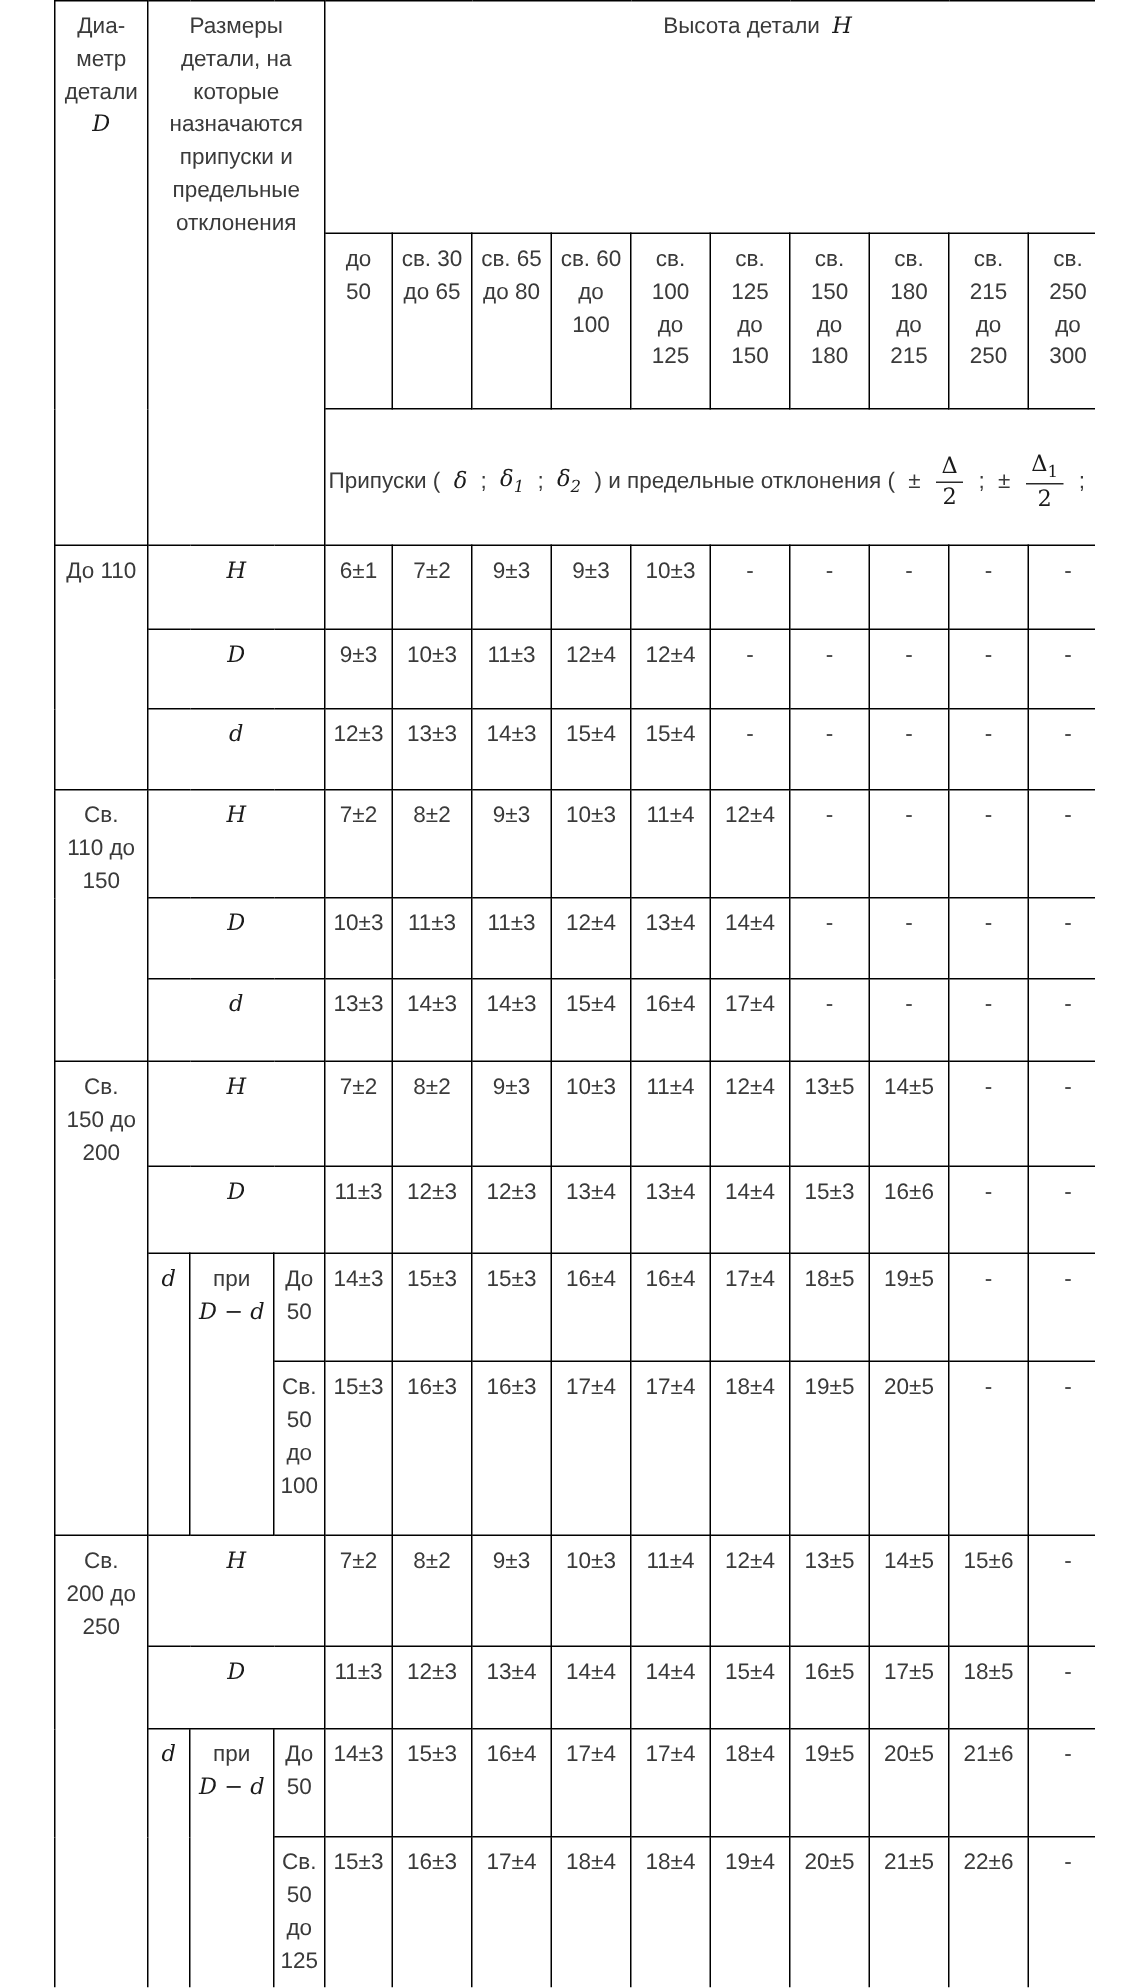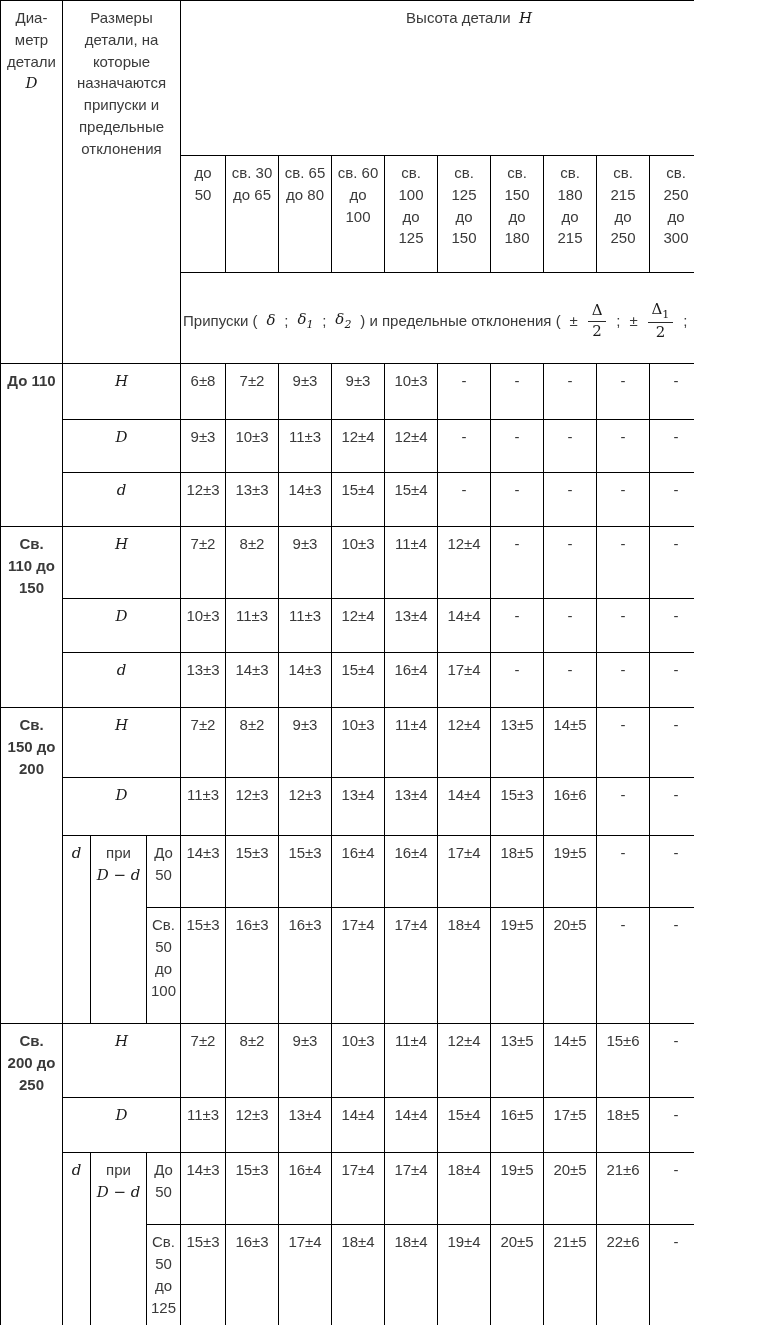--- a/index.html
+++ b/index.html
@@ -1,31 +1,31 @@
 <!DOCTYPE html>
 <html><head>
 <meta charset="utf-8">
 <style>
   html,body { margin:0; padding:0; background:#fff; }
   .page {
     position:relative; width:694px; height:1325px; overflow:hidden;
-    background:#fff; font-family:"Liberation Sans", sans-serif; color:#3a3a3a;
+    background:#fff; font-family:"Liberation Sans", sans-serif; color:#3a3a3a;padding-left:36px;
   }
   table.main {
     border-collapse:collapse; table-layout:fixed; width:757px;
   }
   table.main td {
     border:1px solid #000;
     vertical-align:top; text-align:center;
     font-size:15px; line-height:1.45;
     padding:6px 2px 0 2px;
     white-space:pre-line; overflow:hidden;
   }
   td.c-dia, td.c-sizes { padding-top:8px; }
-  td.dia { text-align:left; padding-left:7px; padding-right:3px;font-weight:bold; }
+  td.dia { text-align:left; padding-left:7px; padding-right:3px; }
   .serif { font-family:"DejaVu Serif", serif; font-style:italic; color:#1a1a1a; }
   .serif sub, .dsub { font-size:11px; }
   td.c-formula {
     vertical-align:middle; padding:2px 0;
   }
   .formula {
     display:flex; align-items:center; justify-content:space-between;
     gap:4px; font-size:15px; color:#3a3a3a;
   }
   .frac {
@@ -115,21 +115,21 @@
 360</td>
         </tr>
       <tr style="height:68px">
         <td colspan="11" class="c-formula">
           <div class="formula" id="formula"><span>Припуски (</span><span class="serif">δ</span><span>;</span><span class="serif">δ<sub>1</sub></span><span>;</span><span class="serif">δ<sub>2</sub></span><span>) и предельные отклонения (</span><span>±</span><span class="frac"><span class="num">Δ</span><span class="den">2</span></span><span>;</span><span>±</span><span class="frac"><span class="num">Δ<sub class="dsub">1</sub></span><span class="den">2</span></span><span>;</span><span>±</span><span class="frac"><span class="num">Δ<sub class="dsub">2</sub></span><span class="den">2</span></span><span>)</span></div>
         </td>
       </tr>
     <tr style="height: 56px;">
           <td class="dia" rowspan="3">До 110</td>
           <td class="lbl" colspan="3"><span class="serif">H</span></td>
-          <td class="val">6±8</td>
+          <td class="val">6±1</td>
           <td class="val">7±2</td>
           <td class="val">9±3</td>
           <td class="val">9±3</td>
           <td class="val">10±3</td>
           <td class="val">-</td>
           <td class="val">-</td>
           <td class="val">-</td>
           <td class="val">-</td>
           <td class="val">-</td>
           <td class="val">-</td>

